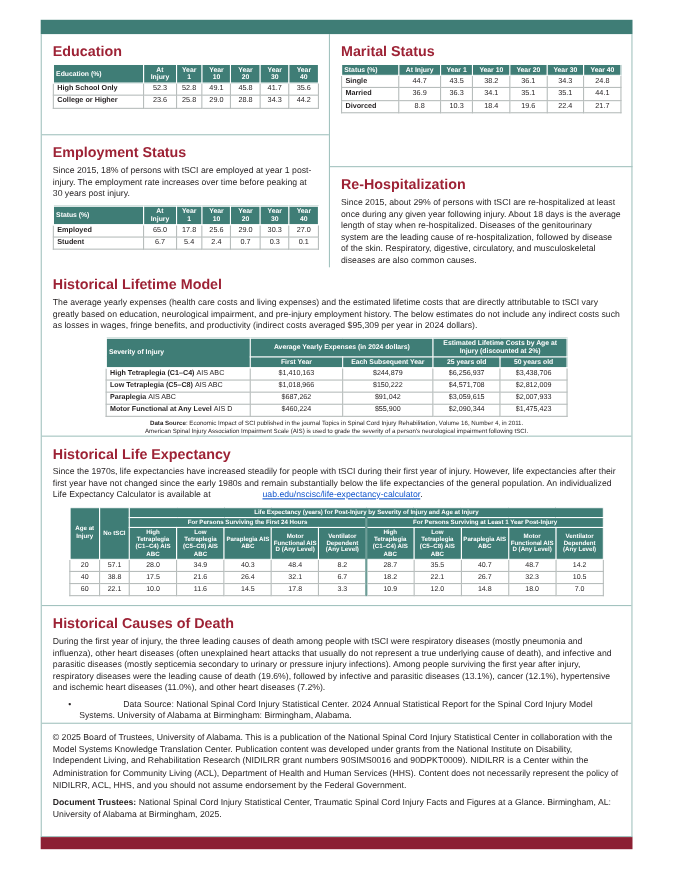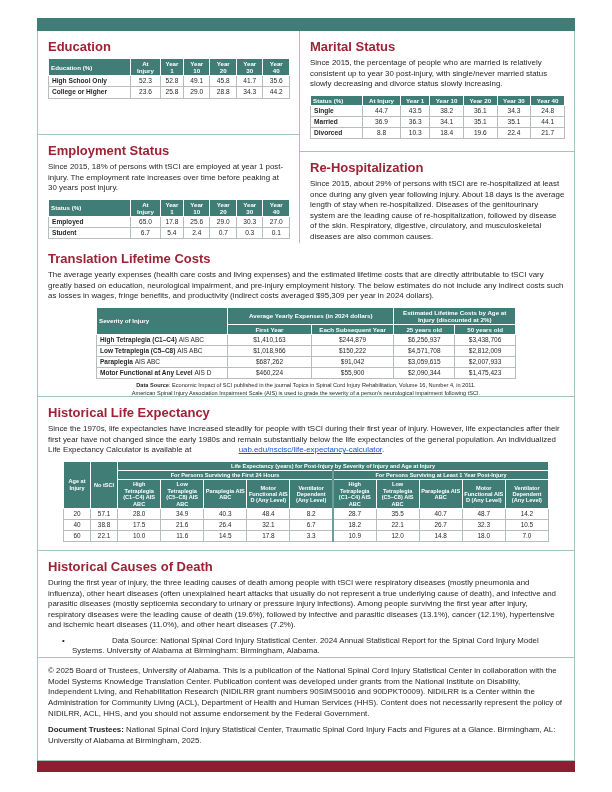--- a/index.html
+++ b/index.html
@@ -17,21 +17,21 @@
   .page{position:absolute;left:37px;top:18px;width:538px;}
   .topbar{height:13px;background:var(--teal);}
   .main-box{border:1px solid var(--border);border-top:none;}
   .two-col{display:flex;height:212px;}
   .col-left{width:262px;border-right:1px solid var(--border);display:flex;flex-direction:column;}
   .col-right{flex:1;display:flex;flex-direction:column;}
   .sect{padding:6px 10px 4px 10px;overflow:hidden;}
   .sect.bordered{border-bottom:1px solid var(--border);}
   .sect h2{font-size:13px;font-weight:bold;color:var(--maroon);margin:2px 0 4px 0;}
   .sect p{font-size:7.9px;line-height:1.33;margin-bottom:5px;}
-  .edu{height:104px;}
+  .edu{height:92px;}
   .emp{height:108px;}
   .mar{height:121px;}
   .reh{height:91px;}
   .costs{height:154px;border-bottom:1px solid var(--border);}
   .lifeexp{height:154px;border-bottom:1px solid var(--border);}
   .causes{height:107px;border-bottom:1px solid var(--border);}
   .footer-text{height:102px;padding:8px 10px;}
   .bottombar{height:11px;background:var(--bar);}
   table{border-collapse:collapse;width:100%;}
   th{background:var(--teal);color:#fff;font-weight:bold;border:1px solid #fff;padding:1px 2px;font-size:6.2px;line-height:1.15;text-align:center;vertical-align:middle;}
@@ -145,21 +145,20 @@
             </tr>
           </tbody>
             </table>
         </div>
       </div>
 
       <div class="col-right">
 
         <div class="sect mar bordered">
           <h2>Marital Status</h2>
-          <p>Since 2015, the percentage of people who are married is relatively consistent up to year 30 post-injury, with single/never married status slowly decreasing and divorce status slowly increasing.</p>
           <table class="mini-r">
             <tbody>
                 <tr>
               <th class="lbl c0">Status (%)</th>
               <th>At Injury</th>
               <th>Year 1</th>
               <th>Year 10</th>
               <th>Year 20</th>
               <th>Year 30</th>
               <th>Year 40</th>
@@ -196,21 +195,21 @@
         </div>
 
         <div class="sect reh">
           <h2>Re-Hospitalization</h2>
           <p>Since 2015, about 29% of persons with tSCI are re-hospitalized at least once during any given year following injury. About 18 days is the average length of stay when re-hospitalized. Diseases of the genitourinary system are the leading cause of re-hospitalization, followed by disease of the skin. Respiratory, digestive, circulatory, and musculoskeletal diseases are also common causes.</p>
         </div>
       </div>
     </div>
 
     <div class="sect costs">
-      <h2>Translation Lifetime Costs</h2>
+      <h2>Historical Lifetime Model</h2>
       <p>The average yearly expenses (health care costs and living expenses) and the estimated lifetime costs that are directly attributable to tSCI vary greatly based on education, neurological impairment, and pre-injury employment history. The below estimates do not include any indirect costs such as losses in wages, fringe benefits, and productivity (indirect costs averaged $95,309 per year in 2024 dollars).</p>
       <table class="cost-table">
         <tbody>
             <tr>
           <th class="lbl c0" rowspan="2">Severity of Injury</th>
           <th colspan="2">Average Yearly Expenses (in 2024 dollars)</th>
           <th colspan="2">Estimated Lifetime Costs by Age at Injury (discounted at 2%)</th>
         </tr>
         <tr>
           <th class="cfy">First Year</th>

